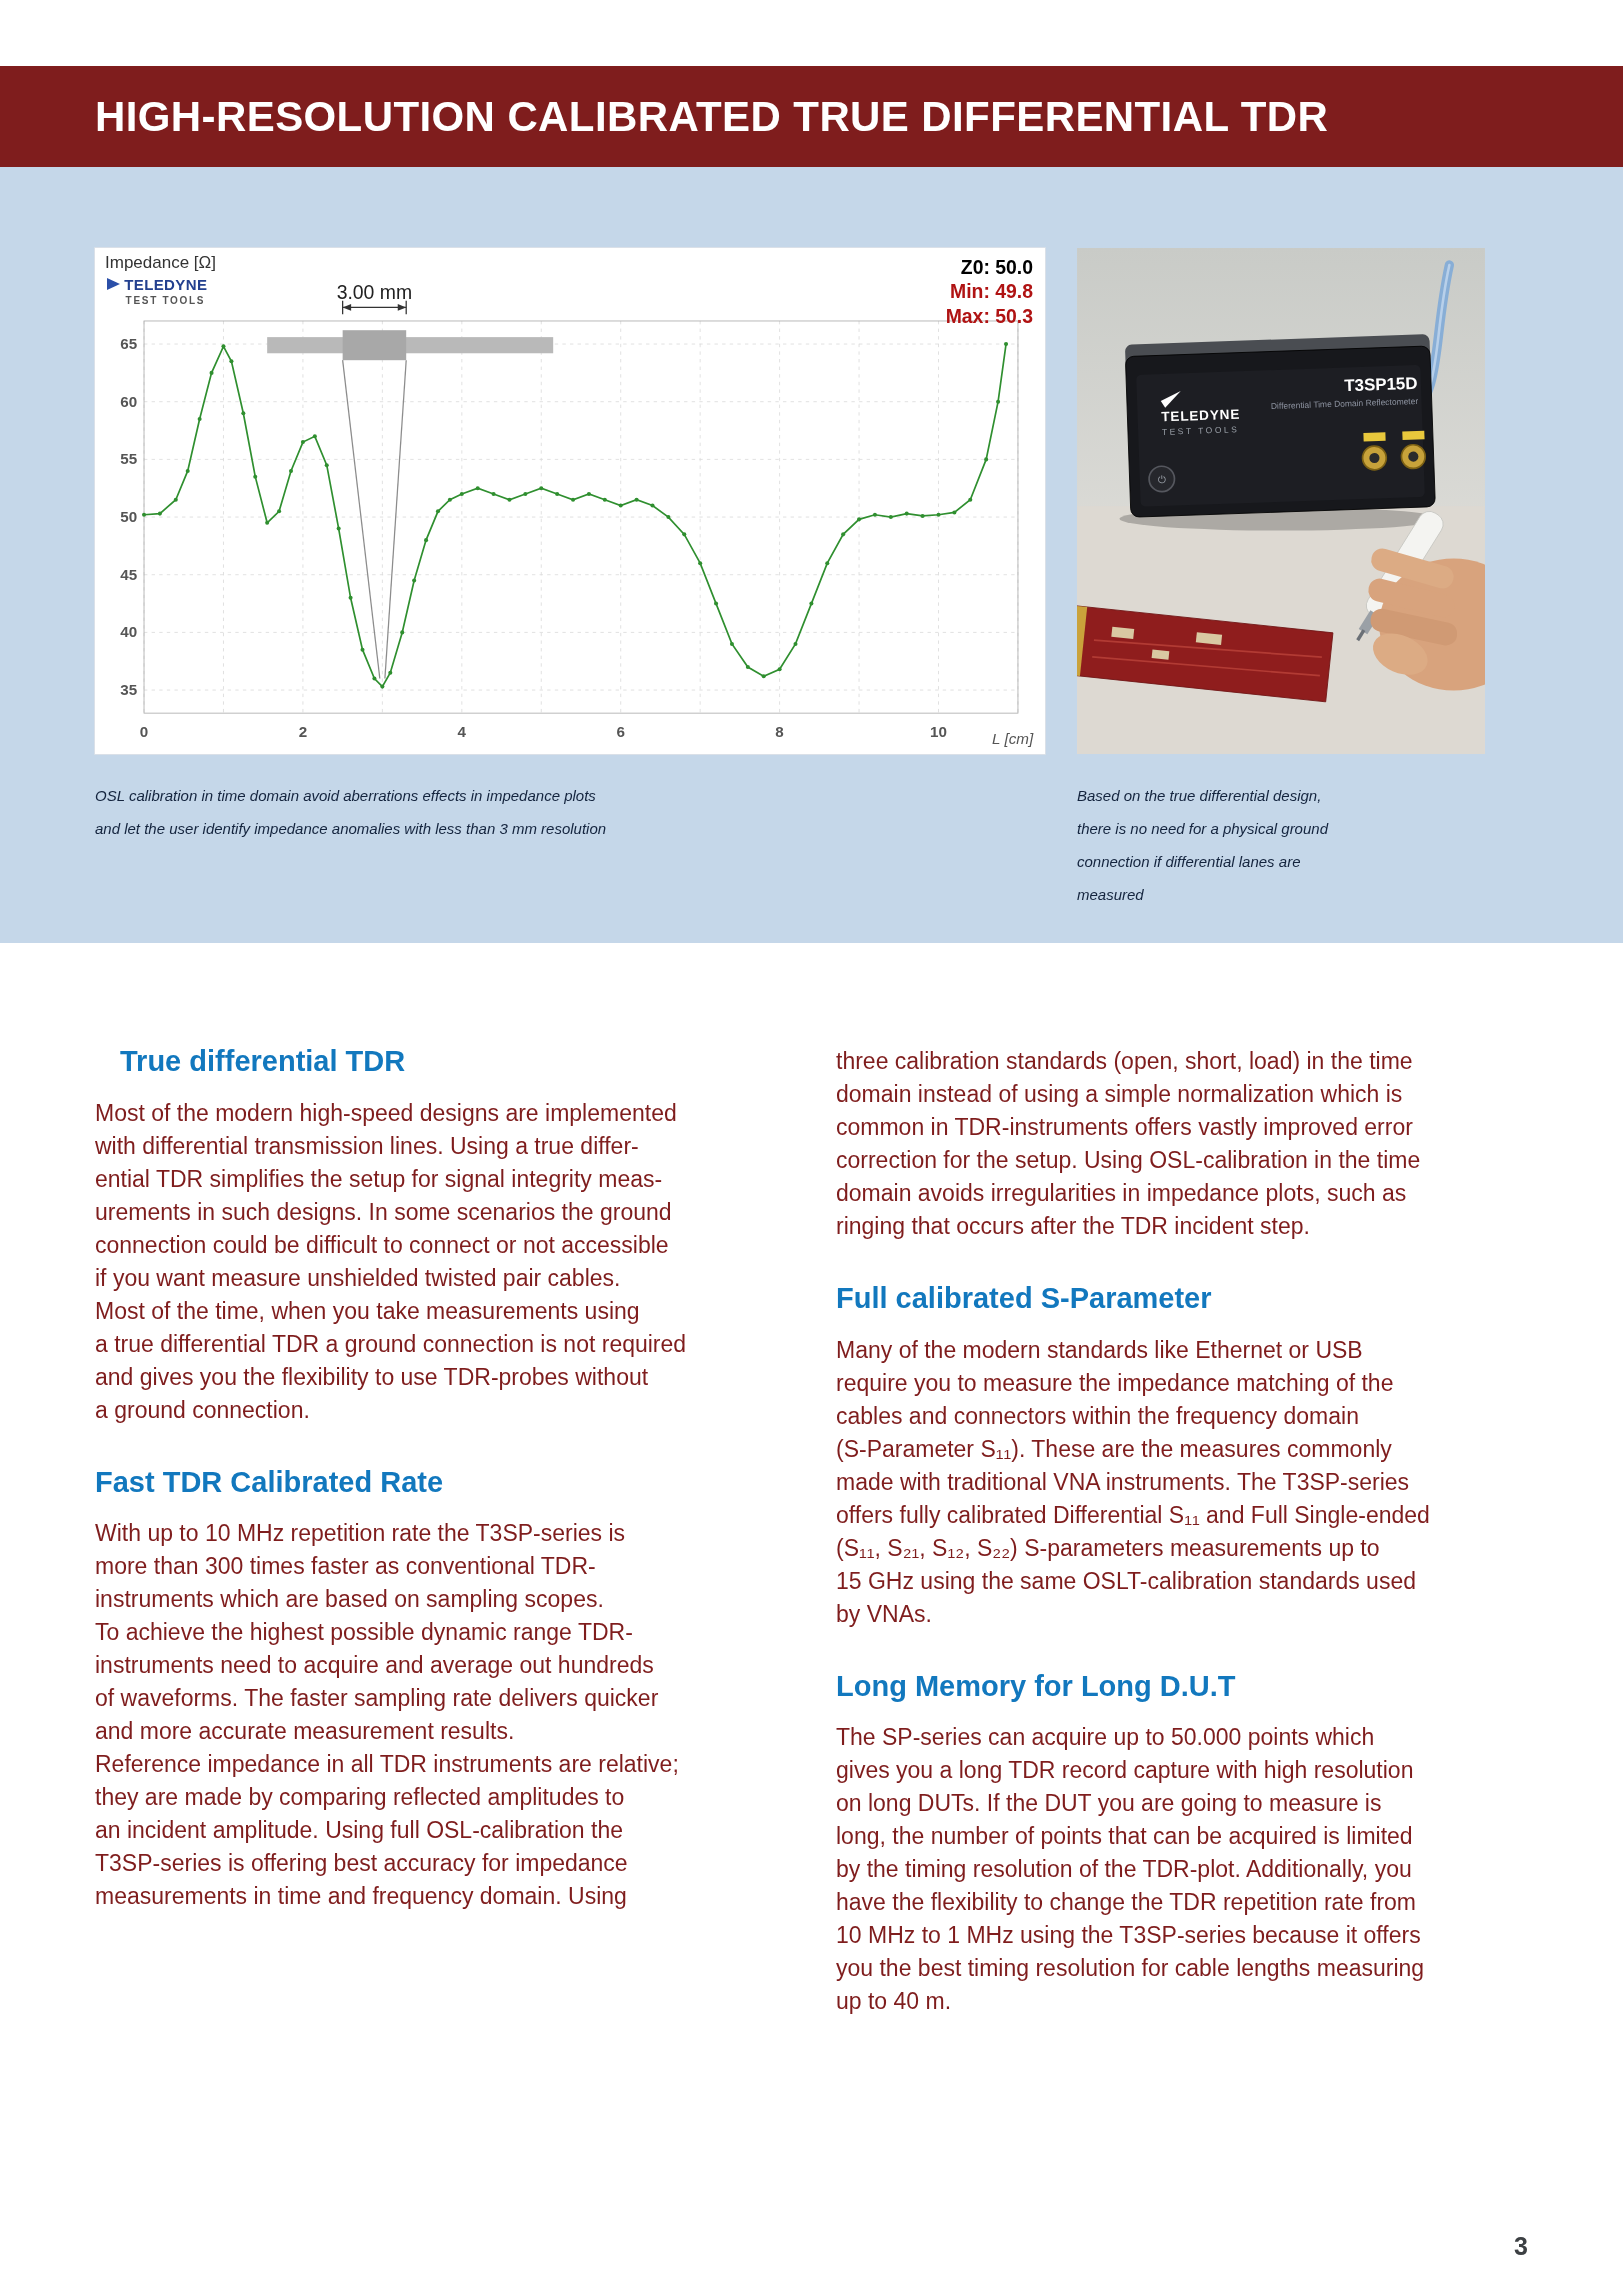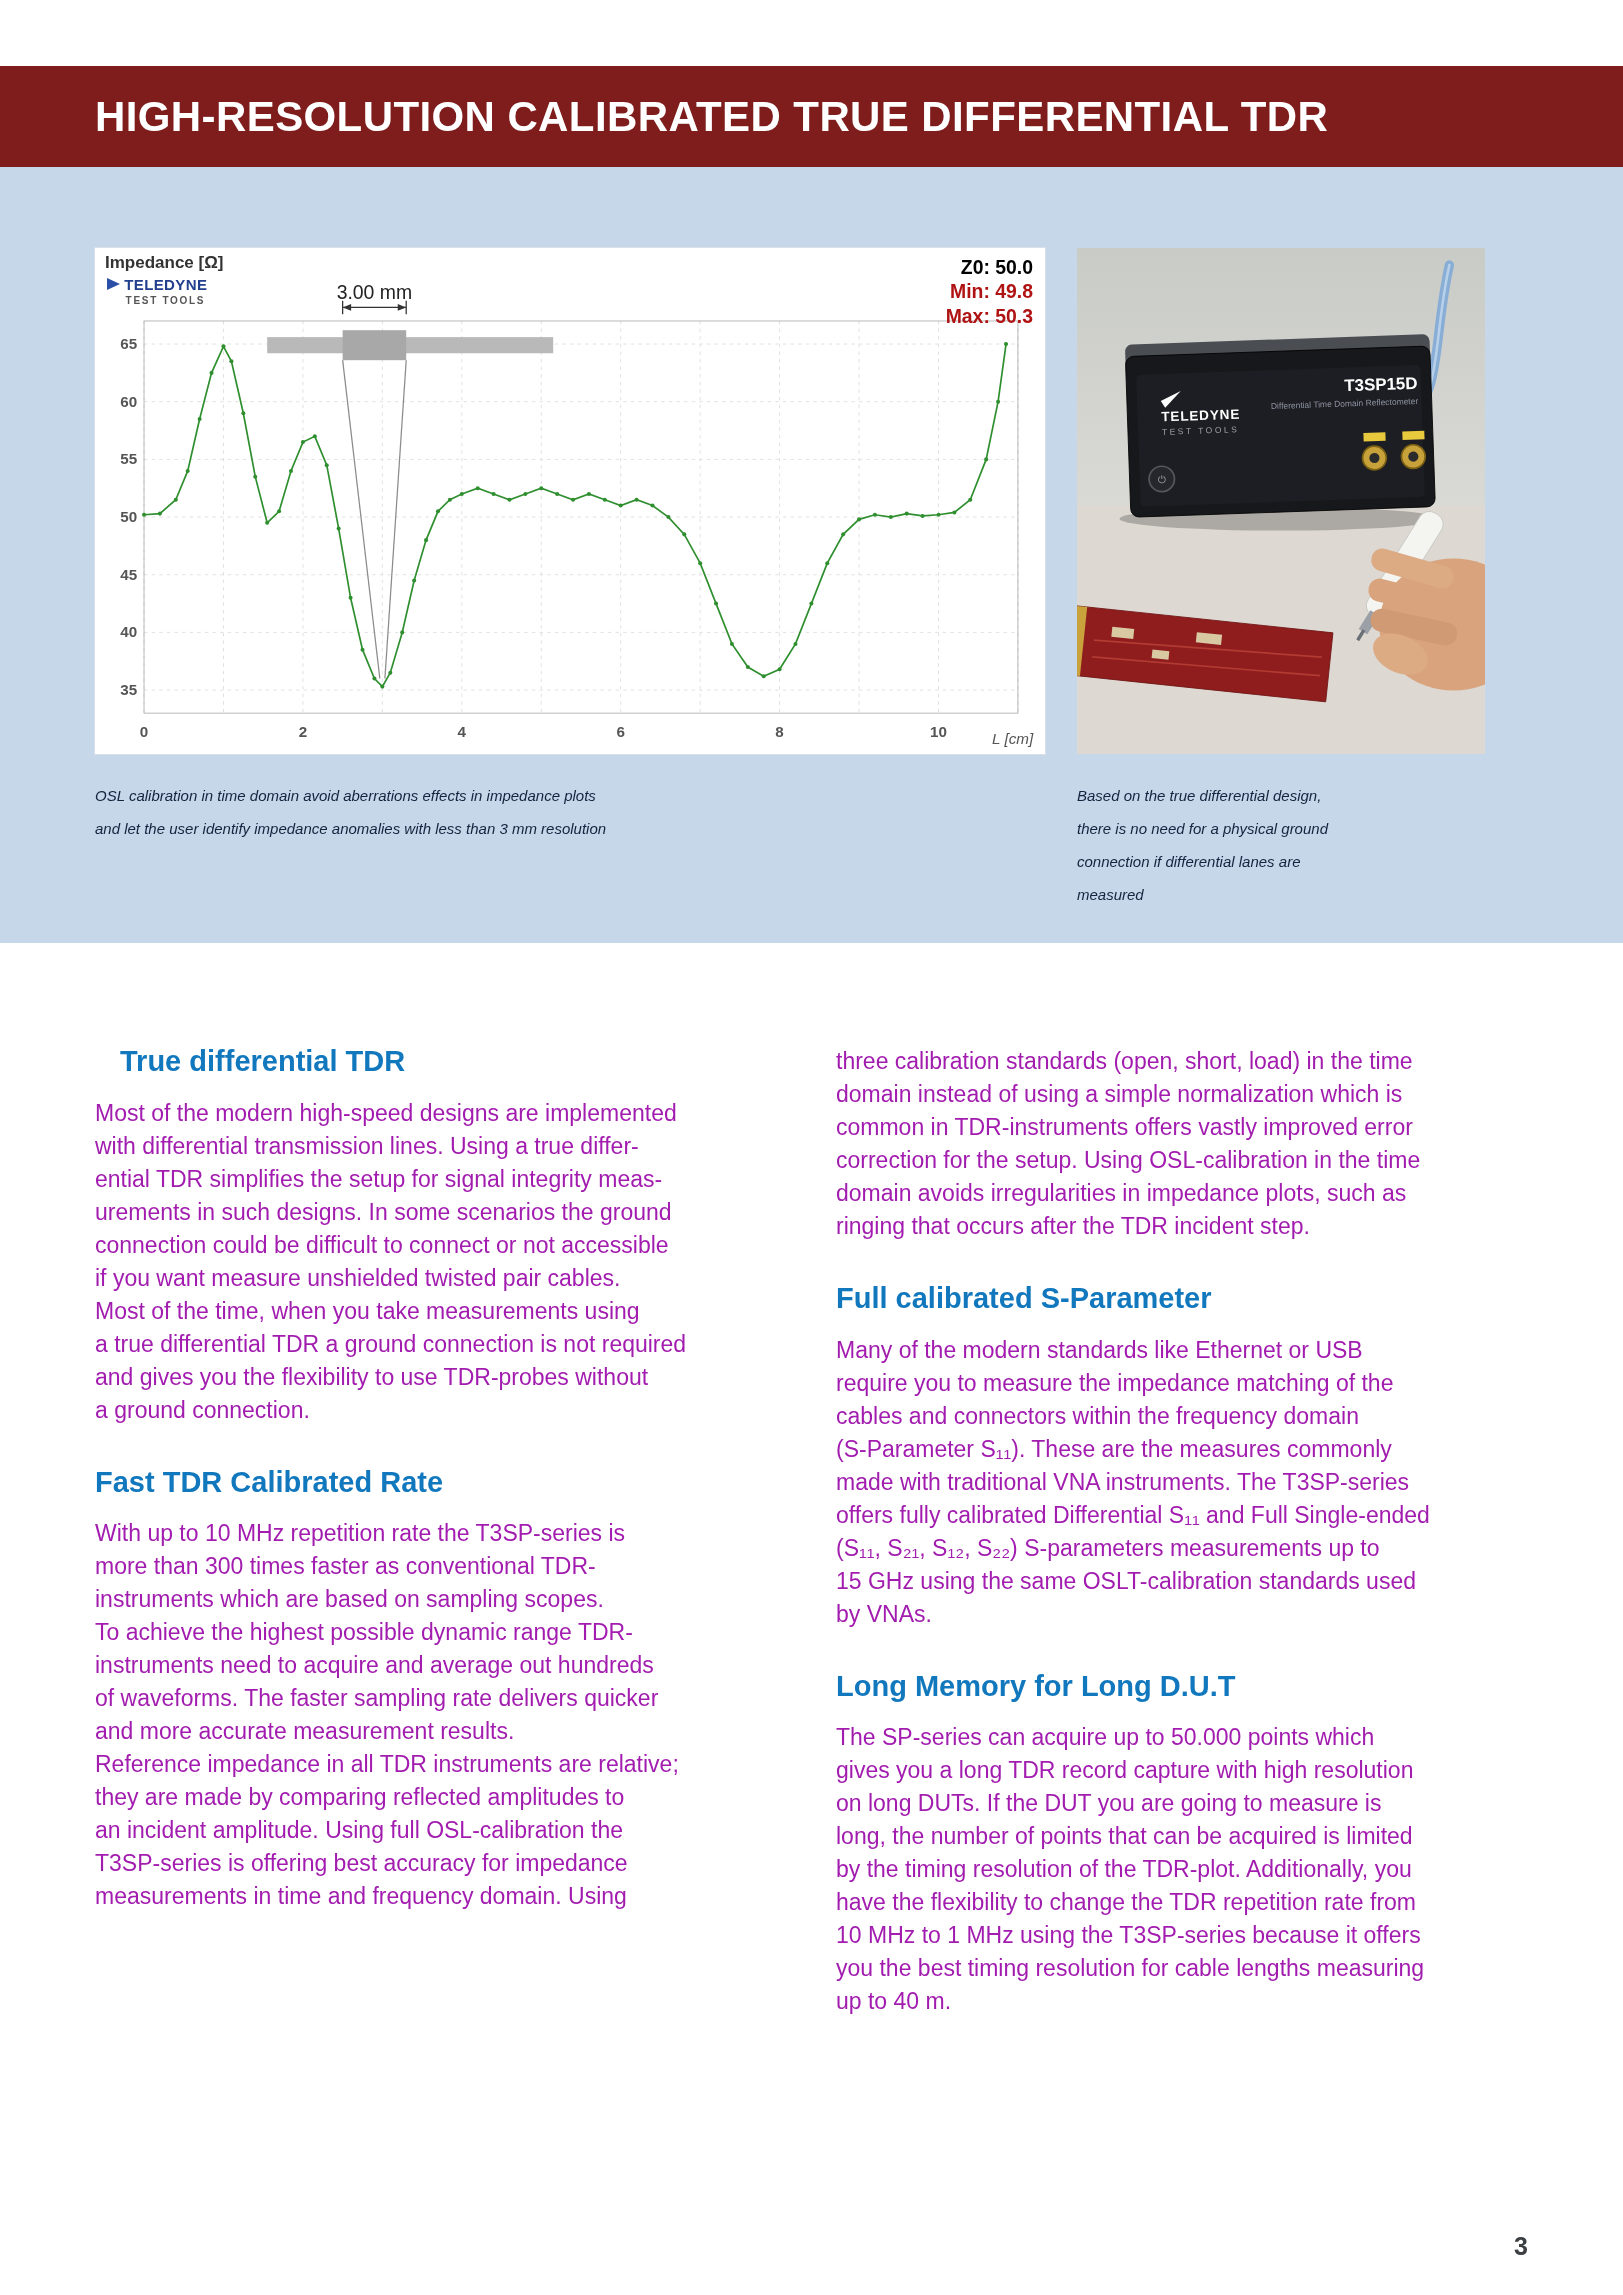--- a/index.html
+++ b/index.html
@@ -13,21 +13,21 @@
   }
   .title-bar h1{
     margin:0 0 0 95px;color:#ffffff;font-size:42px;font-weight:bold;letter-spacing:0.4px;
   }
   .hero-band{position:absolute;left:0;top:167px;width:1623px;height:776px;background:#c5d7e9;}
   .chart-panel{
     position:absolute;left:95px;top:81px;width:950px;height:506px;background:#ffffff;
     box-shadow:0 0 0 0.8px #dfe3e8;
   }
   .chart-panel svg{position:absolute;left:0;top:0;}
-  .chart-ylabel{position:absolute;left:10px;top:5px;font-size:17px;font-weight:bold;color:#333;}
+  .chart-ylabel{position:absolute;left:10px;top:5px;font-size:17px;font-weight:normal;color:#333;}
   .chart-logo{position:absolute;left:12px;top:29px;line-height:1.05;}
   .logo-mark{
     display:inline-block;width:0;height:0;border-left:13.5px solid #2b4fa8;
     border-top:6px solid transparent;border-bottom:6px solid transparent;margin-right:4.2px;
   }
   .logo-teledyne{font-size:15px;font-weight:bold;color:#23408f;letter-spacing:0.4px;}
   .logo-testtools{font-size:10px;font-weight:bold;color:#555;letter-spacing:1.7px;margin-left:18.6px;}
   .chart-stats{position:absolute;right:12px;top:6.8px;text-align:right;font-weight:bold;font-size:19.4px;line-height:24.5px;}
   .stat-z0{color:#000000;display:block;}
   .stat-min,.stat-max{color:#b01313;display:block;}
@@ -39,21 +39,21 @@
     font-size:15px;line-height:33px;white-space:pre-line;
   }
   .caption-left{left:95px;top:612px;width:913px;}
   .caption-right{left:1077px;top:612px;width:431px;}
   .content{position:absolute;left:95px;top:1045px;width:1463px;}
   .col{position:absolute;top:0;width:720px;}
   .col-left{left:0;}
   .col-right{left:741px;}
   .section-heading{color:#1278be;font-size:29px;font-weight:bold;margin:39px 0 18.6px 0;}
   .col .section-heading:first-child{margin-top:0;margin-left:25px;}
-  .body-par{font-size:23px;line-height:33px;color:#a21caf;margin:0;white-space:pre-line;}
+  .body-par{font-size:23px;line-height:33px;color:#7f1d1d;margin:0;white-space:pre-line;}
   .page-number{position:absolute;right:95px;top:2232px;font-size:25px;font-weight:bold;color:#3c4043;}
 </style>
 </head>
 <body>
 
 <div class="page">
 
   <header class="title-bar">
     <h1>HIGH-RESOLUTION CALIBRATED TRUE DIFFERENTIAL TDR</h1>
   </header>

